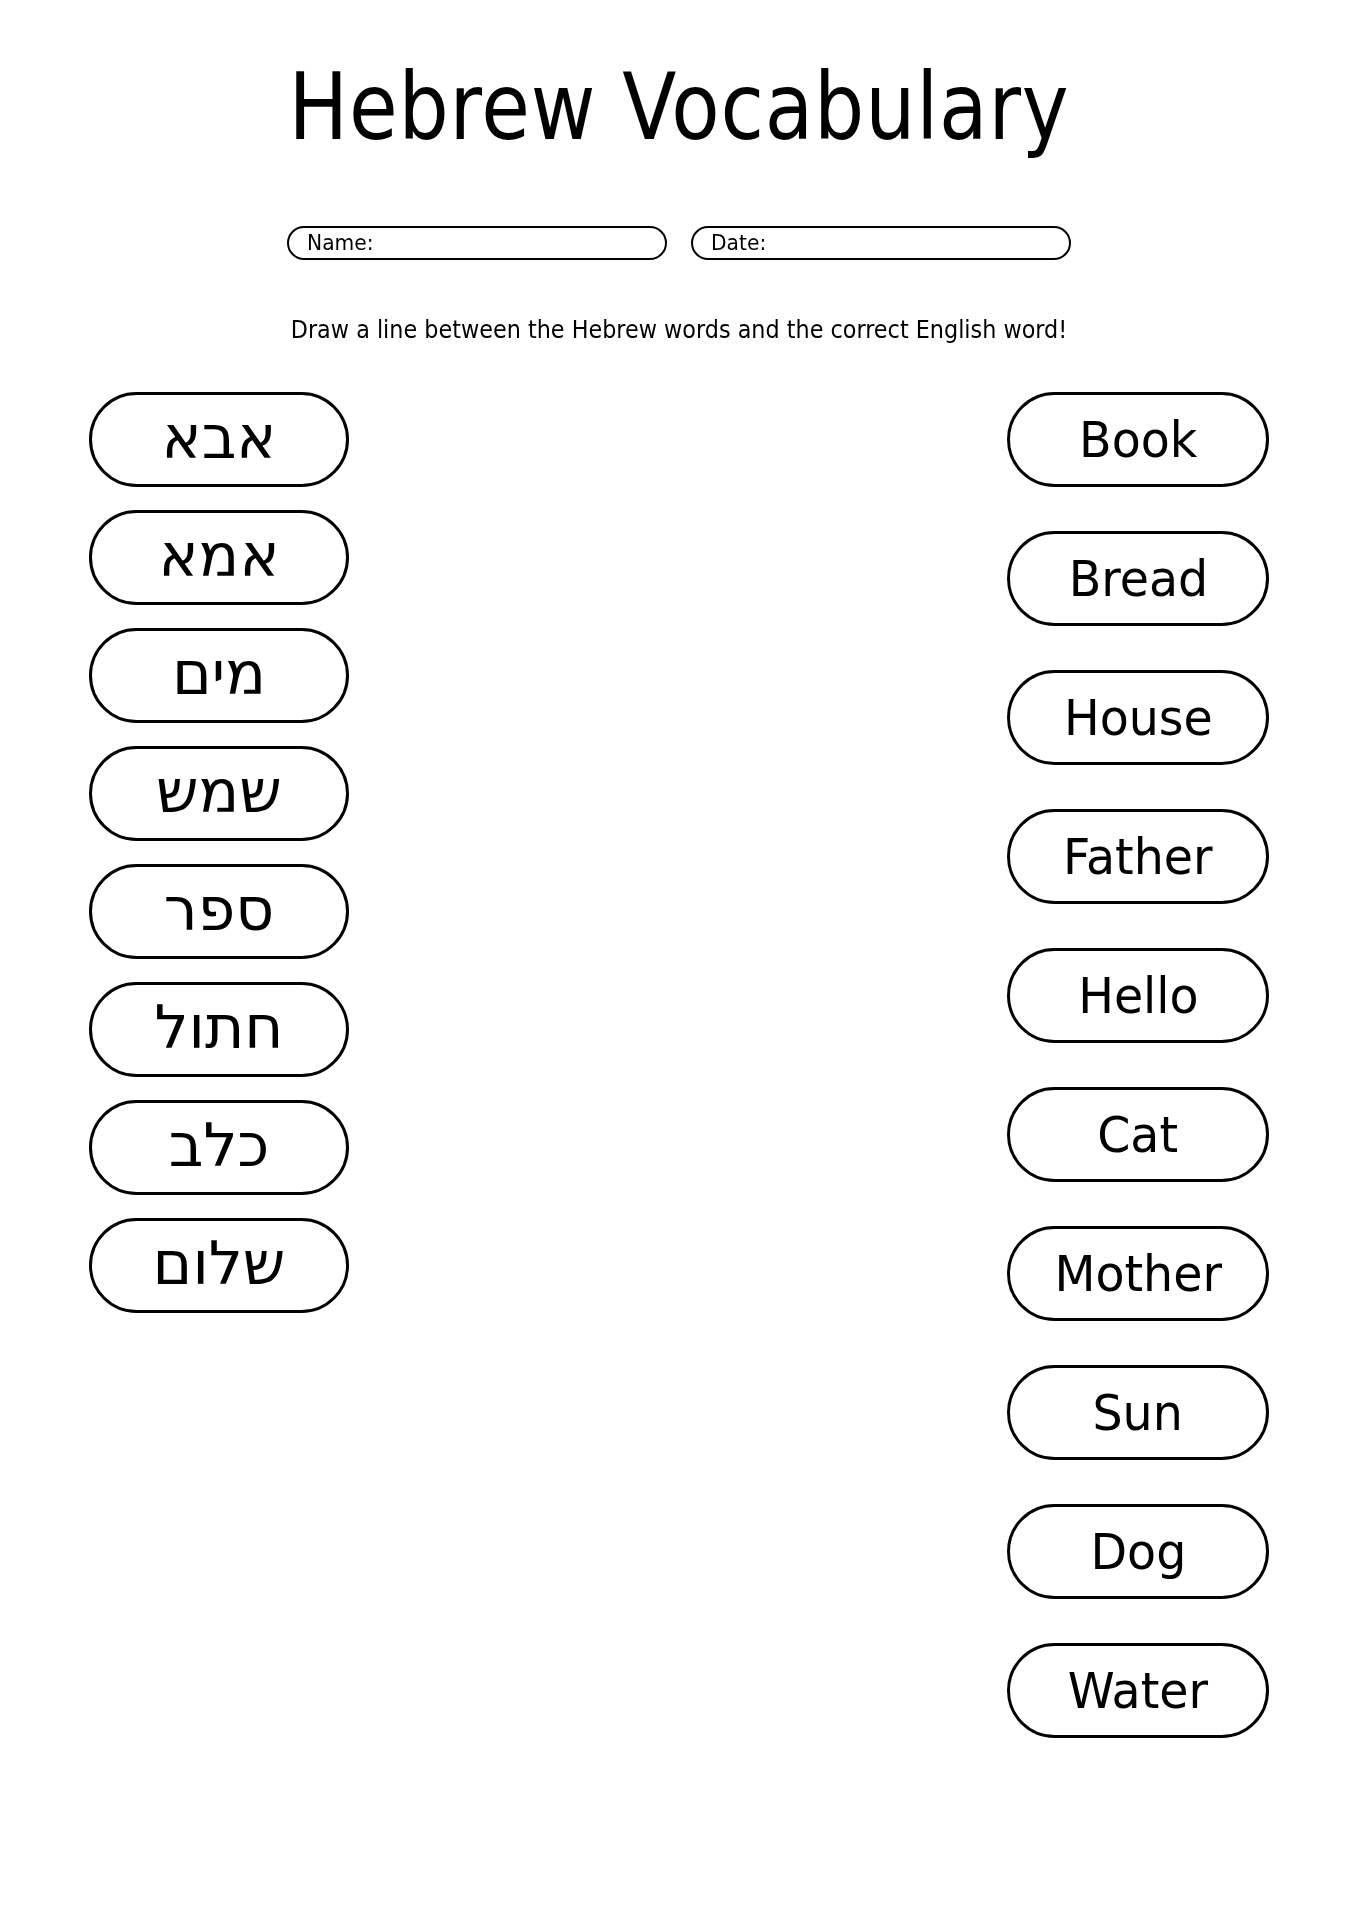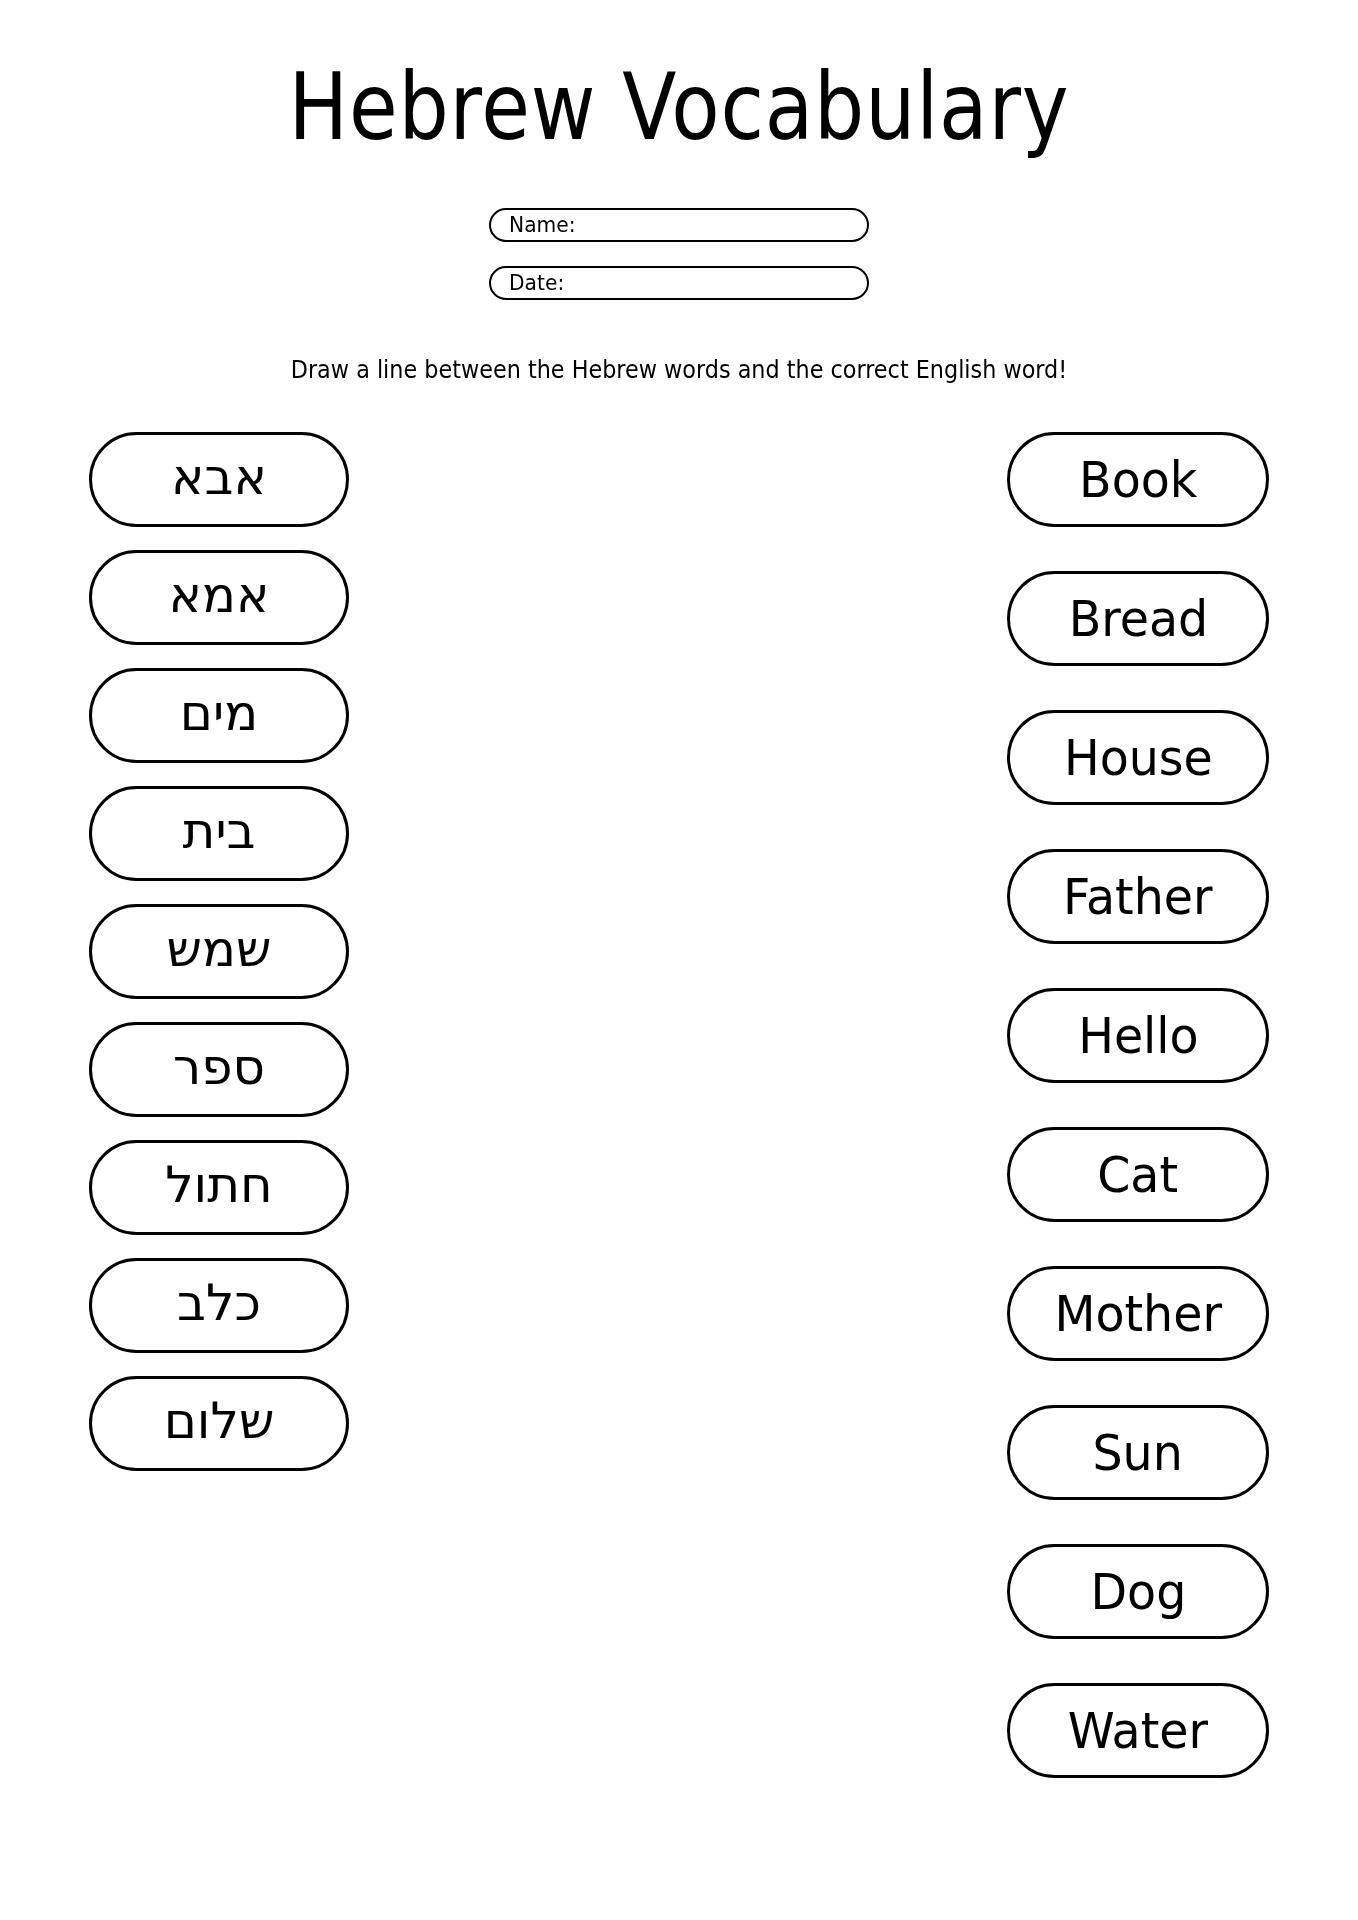--- a/index.html
+++ b/index.html
@@ -38,22 +38,21 @@
     transform: scaleX(0.86);
     transform-origin: center top;
   }
 
   
   .meta-row {
     display: flex;
     justify-content: center;
     align-items: center;
     gap: 24px;
-    margin-top: 54px;
-    flex-direction: column;
+    margin-top: 72px;
   }
   .meta-field {
     border: 2.5px solid #000;
     border-radius: 999px;
     height: 34px;
     display: flex;
     align-items: center;
     padding: 0 18px;
     background: #fff;
   }
@@ -99,21 +98,21 @@
     border-radius: 48px;
     height: 95px;
     display: flex;
     align-items: center;
     justify-content: center;
     background: #fff;
   }
 
   .hebrew-text {
     font-family: "DejaVu Sans", sans-serif;
-    font-size: 50px;
+    font-size: 60px;
     line-height: 1;
     direction: ltr;
     unicode-bidi: bidi-override;
     white-space: nowrap;
     padding-bottom: 6px;
   }
 
   .english-text {
     font-family: "DejaVu Sans", sans-serif;
     font-size: 50px;
@@ -147,23 +146,20 @@
       <div class="word-card">
         <span class="hebrew-text">אבא</span>
       </div>
       <div class="word-card">
         <span class="hebrew-text">אמא</span>
       </div>
       <div class="word-card">
         <span class="hebrew-text">םימ</span>
       </div>
       <div class="word-card">
-        <span class="hebrew-text">תיב</span>
-      </div>
-      <div class="word-card">
         <span class="hebrew-text">שמש</span>
       </div>
       <div class="word-card">
         <span class="hebrew-text">רפס</span>
       </div>
       <div class="word-card">
         <span class="hebrew-text">לותח</span>
       </div>
       <div class="word-card">
         <span class="hebrew-text">בלכ</span>

